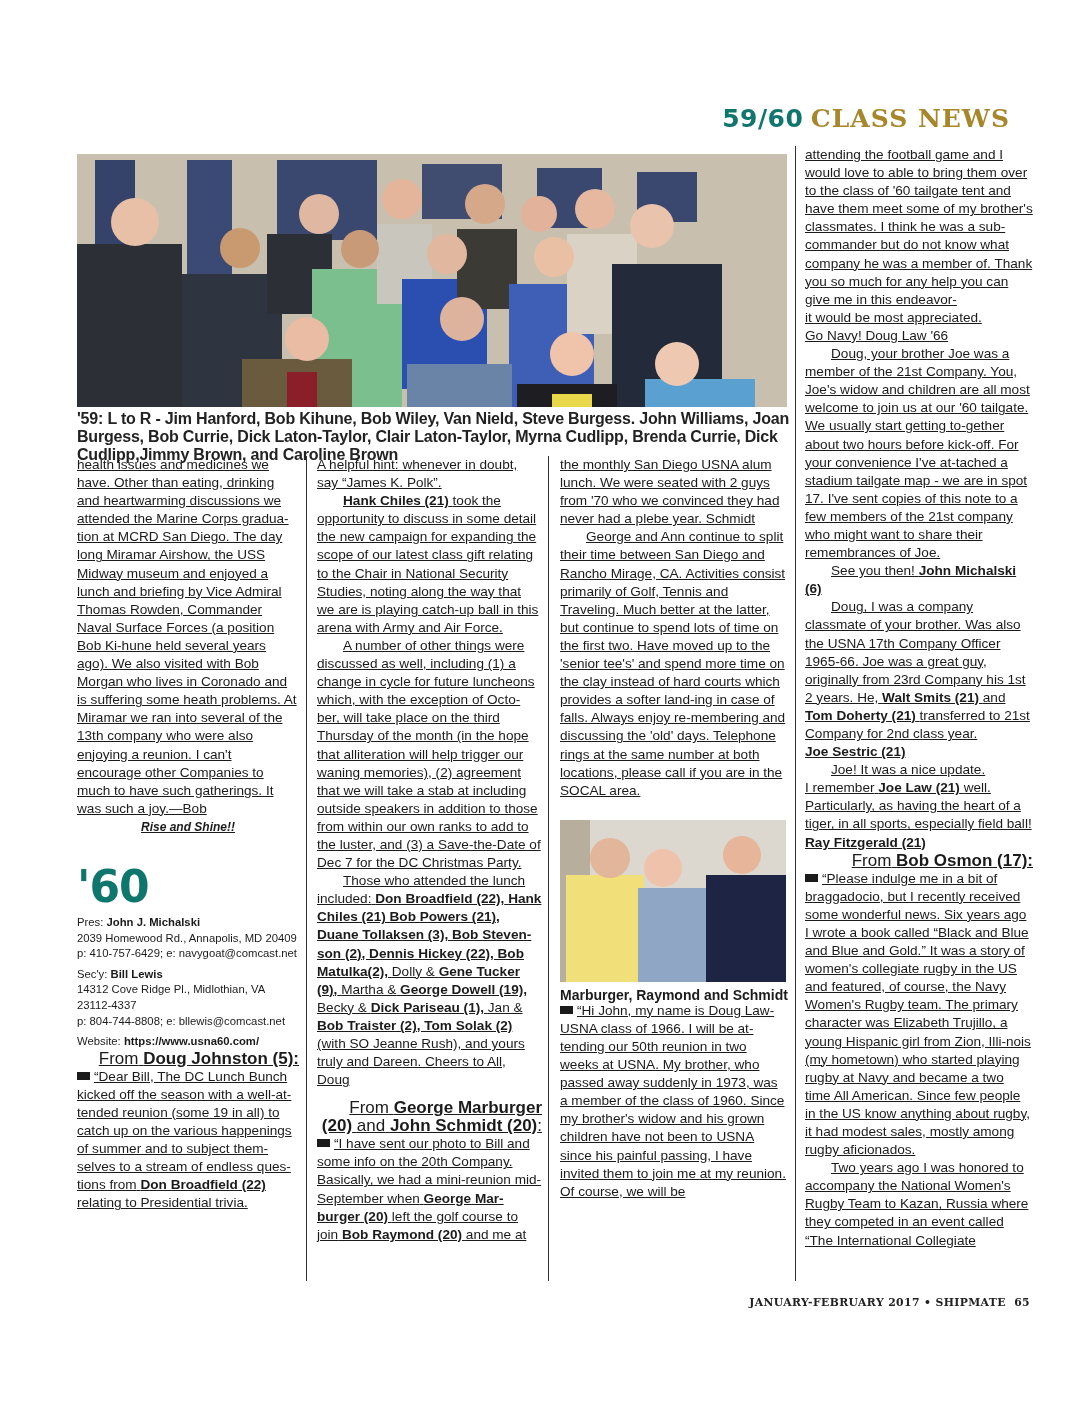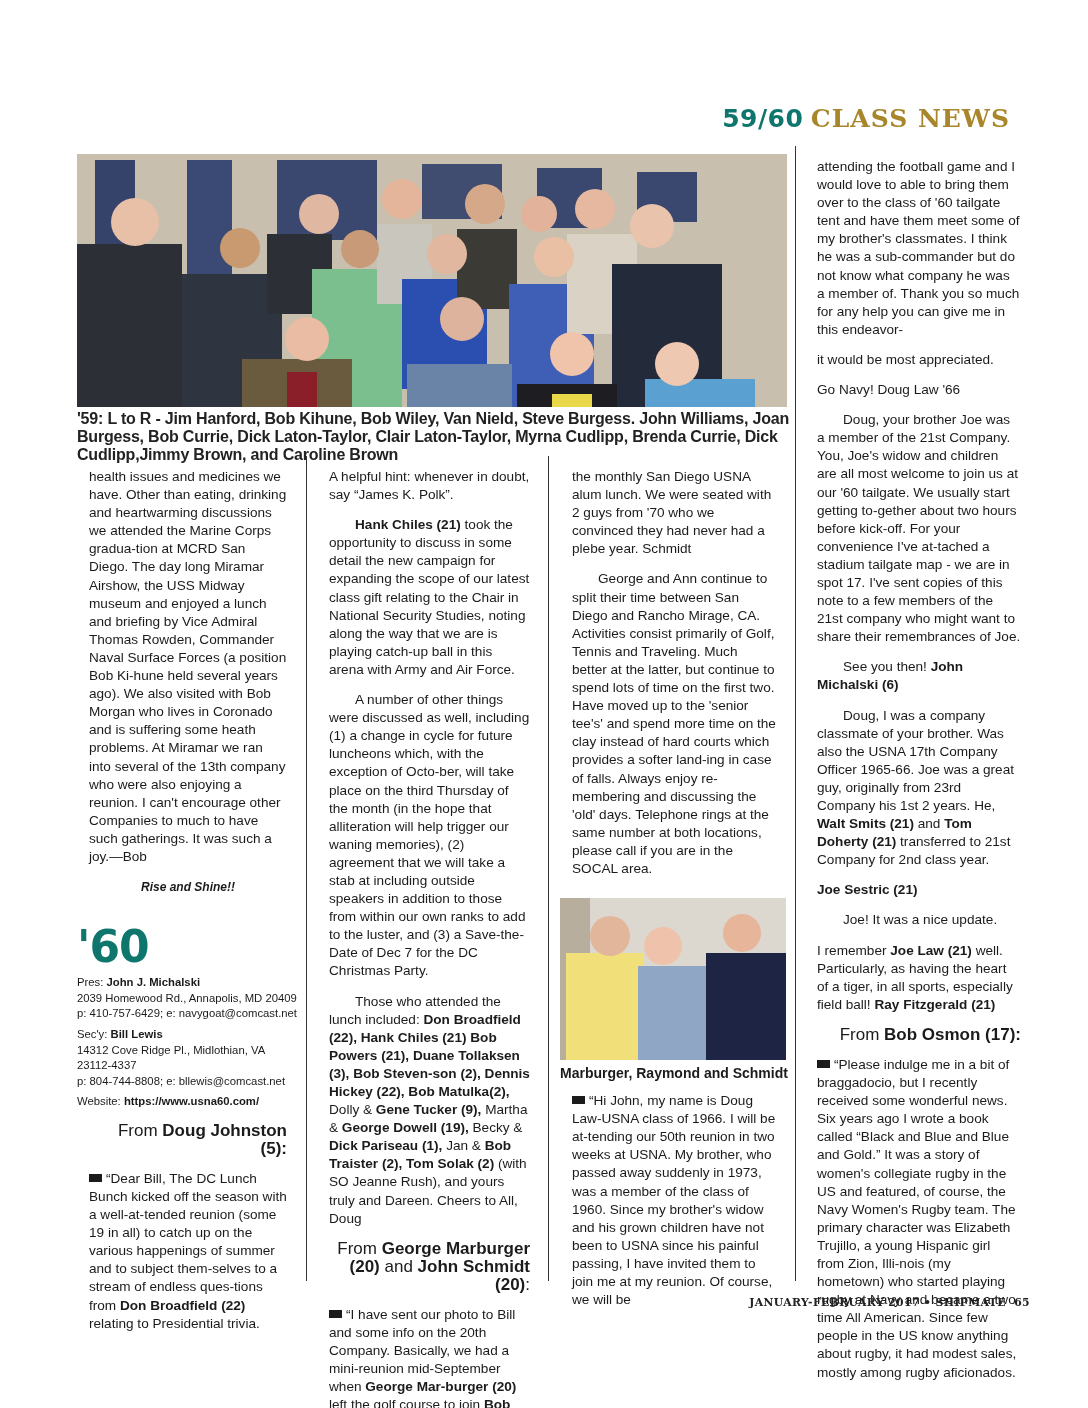--- a/index.html
+++ b/index.html
@@ -10,21 +10,21 @@
   .header .num { color: #0f766e; font-family: "DejaVu Sans", sans-serif; }
   .header .title { color: #a8862b; font-family: "DejaVu Serif", serif; letter-spacing: 1px; }
 
   .photo-main { position: absolute; left: 77px; top: 154px; width: 710px; height: 253px; overflow: hidden;
     background: linear-gradient(180deg, #3b4a6a 0%, #6b6a70 20%, #c9c2b3 40%, #8d7d6c 62%, #2d2e36 100%); }
   .photo-main svg { width: 100%; height: 100%; display: block; }
 
   .caption-main { position: absolute; left: 77px; top: 410px; width: 720px; font-size: 16px; font-weight: bold; line-height: 18px; color: #222; letter-spacing: -0.2px; }
 
   .col { position: absolute; font-size: 13.6px; line-height: 18.1px; color: #1b1b1b; }
-  .col p { margin: 12px; }
+  .col p { margin: 0; text-decoration: underline; }
   .col .indent { text-indent: 26px; }
   .col b { font-weight: bold; }
   .col1 { left: 77px; top: 456px; width: 222px; }
   .col2 { left: 317px; top: 456px; width: 225px; }
   .col3 { left: 560px; top: 456px; width: 228px; }
   .col4 { left: 805px; top: 146px; width: 228px; }
 
   .rule { position: absolute; width: 1px; background: #333; }
 
   .signoff { text-align: center; font-weight: bold; font-style: italic; font-size: 12px; margin-top: 12px; }
@@ -210,20 +210,21 @@
     <span>well. Particularly, as having the heart of a tiger, in all sports, especially field ball!</span>
     <b>Ray Fitzgerald (21)</b>
   </p>
   <p class="from">
     <span>From</span>
     <b>Bob Osmon (17):</b>
   </p>
   <p class="mt">
     <span class="bullet"></span><span>“Please indulge me in a bit of braggadocio, but I recently received some wonderful news. Six years ago I wrote a book called “Black and Blue and Blue and Gold.” It was a story of women's collegiate rugby in the US and featured, of course, the Navy Women's Rugby team. The primary character was Elizabeth Trujillo, a young Hispanic girl from Zion, Illi-nois (my hometown) who started playing rugby at Navy and became a two time All American. Since few people in the US know anything about rugby, it had modest sales, mostly among rugby aficionados.</span>
   </p>
+  <p class="indent">Two years ago I was honored to accompany the National Women's Rugby Team to Kazan, Russia where they competed in an event called “The International Collegiate</p>
 </div>
 
 <div class="footer">
   <span>JANUARY-FEBRUARY 2017</span>
   <span>•</span>
   <span>SHIPMATE</span>
   &nbsp;<span>65</span>
 </div>
 
 </body></html>

